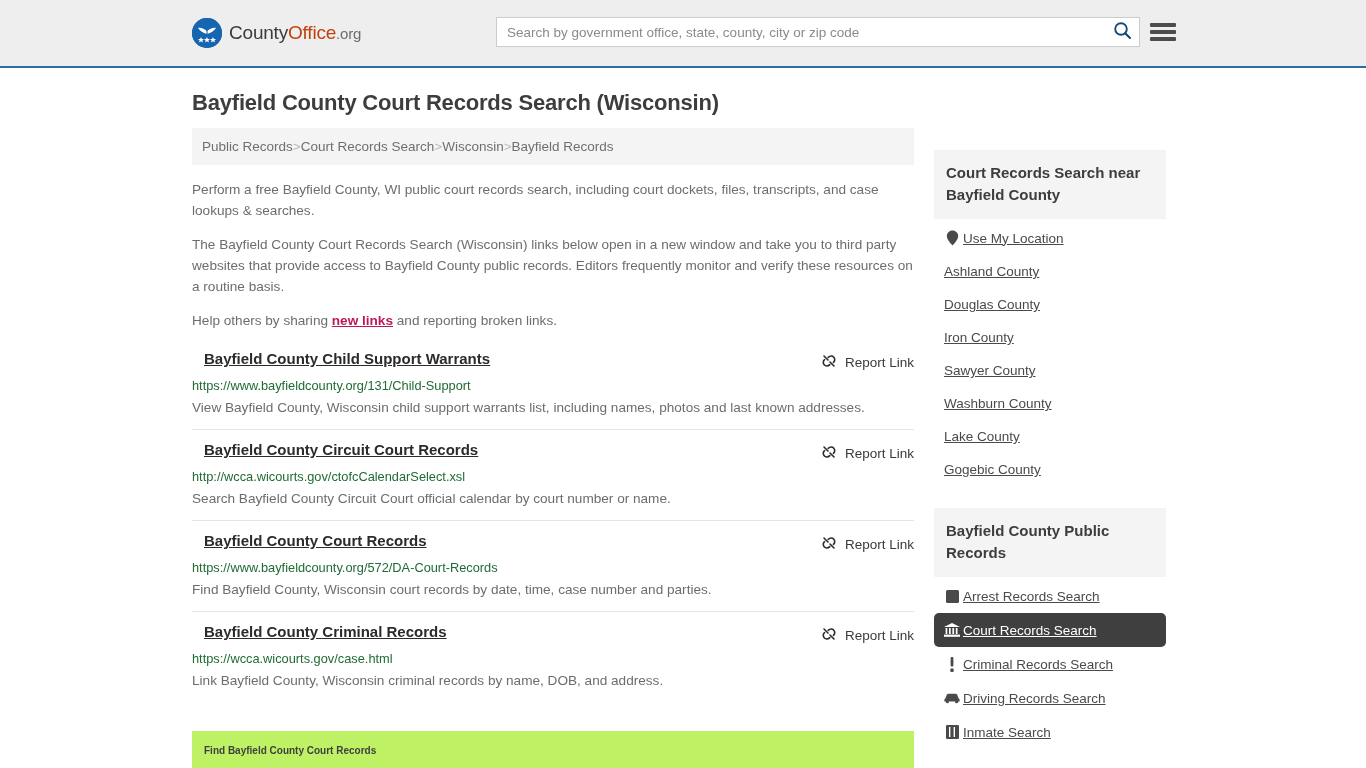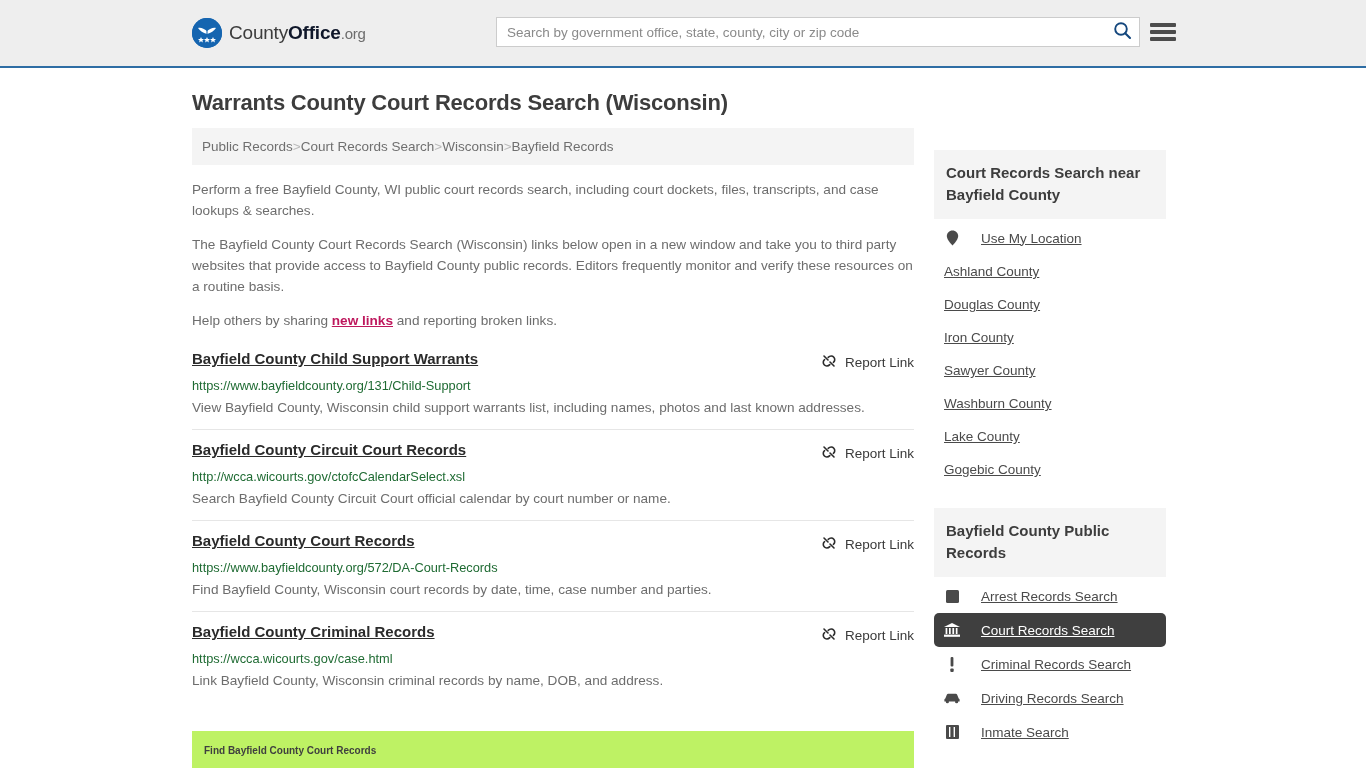--- a/index.html
+++ b/index.html
@@ -35,21 +35,21 @@
     position:relative;
     flex:0 0 30px;
   }
   .brand-mark svg{position:absolute;top:0;left:0;}
   .brand-text{
     font-size:19px;
     letter-spacing:-.2px;
     white-space:nowrap;
   }
   .brand-text .t1{color:#3c3c3c;}
-  .brand-text .t2{color:#0f172a;font-weight:bold;}
+  .brand-text .t2{color:#c2410c;font-weight:normal;}
   .brand-text .t3{color:#6d6d6d;font-size:15px;}
 
   .search-wrap{
     position:absolute;
     left:496px; top:17px;
     width:644px; height:30px;
     background:#ffffff;
     border:1px solid #cccccc;
     display:flex;align-items:center;
   }
@@ -130,20 +130,21 @@
   .result:first-child{border-top:0;padding-top:6px;}
   .result-head{
     display:flex;align-items:flex-start;justify-content:space-between;
   }
   .result-title{
     font-size:15px;
     font-weight:bold;
     color:#2b2b2b;
     text-decoration:underline;
     cursor:pointer;
+    margin-left:12px;
   }
   .report-link{
     display:flex;align-items:center;gap:8px;
     font-size:13.5px;color:#3a3a3a;
     cursor:pointer;
     white-space:nowrap;
     margin-top:3px;
   }
   .result-url{
     display:block;
@@ -174,21 +175,21 @@
     background:#f4f4f4;
     padding:12px 12px 13px 12px;
     font-size:15px;
     font-weight:bold;
     color:#3d3d3d;
     line-height:22px;
   }
   .panel-list{padding:2px 0 0 0;margin:0;list-style:none;}
   .panel-list li{
     display:flex;align-items:center;
-    gap:21px;
+    gap:3px;
     padding:9px 10px;
     font-size:13.5px;
   }
   .panel-list li a{
     color:#4a4a4a;
     text-decoration:underline;
   }
   .panel-list li.active{
     background:#3f3f3f;
     border-radius:5px;
@@ -233,21 +234,21 @@
   </div>
 
   <button class="menu-btn">
     <span></span>
     <span></span>
     <span></span>
   </button>
 </div>
 
 <div class="page">
-  <h1 class="page-title">Warrants County Court Records Search (Wisconsin)</h1>
+  <h1 class="page-title">Bayfield County Court Records Search (Wisconsin)</h1>
 
   <div class="page-inner">
 
     <div class="content">
 
       <nav class="breadcrumb">
         <a href="#">Public Records</a>
         <span class="sep">&gt;</span>
         <a href="#">Court Records Search</a>
         <span class="sep">&gt;</span>

